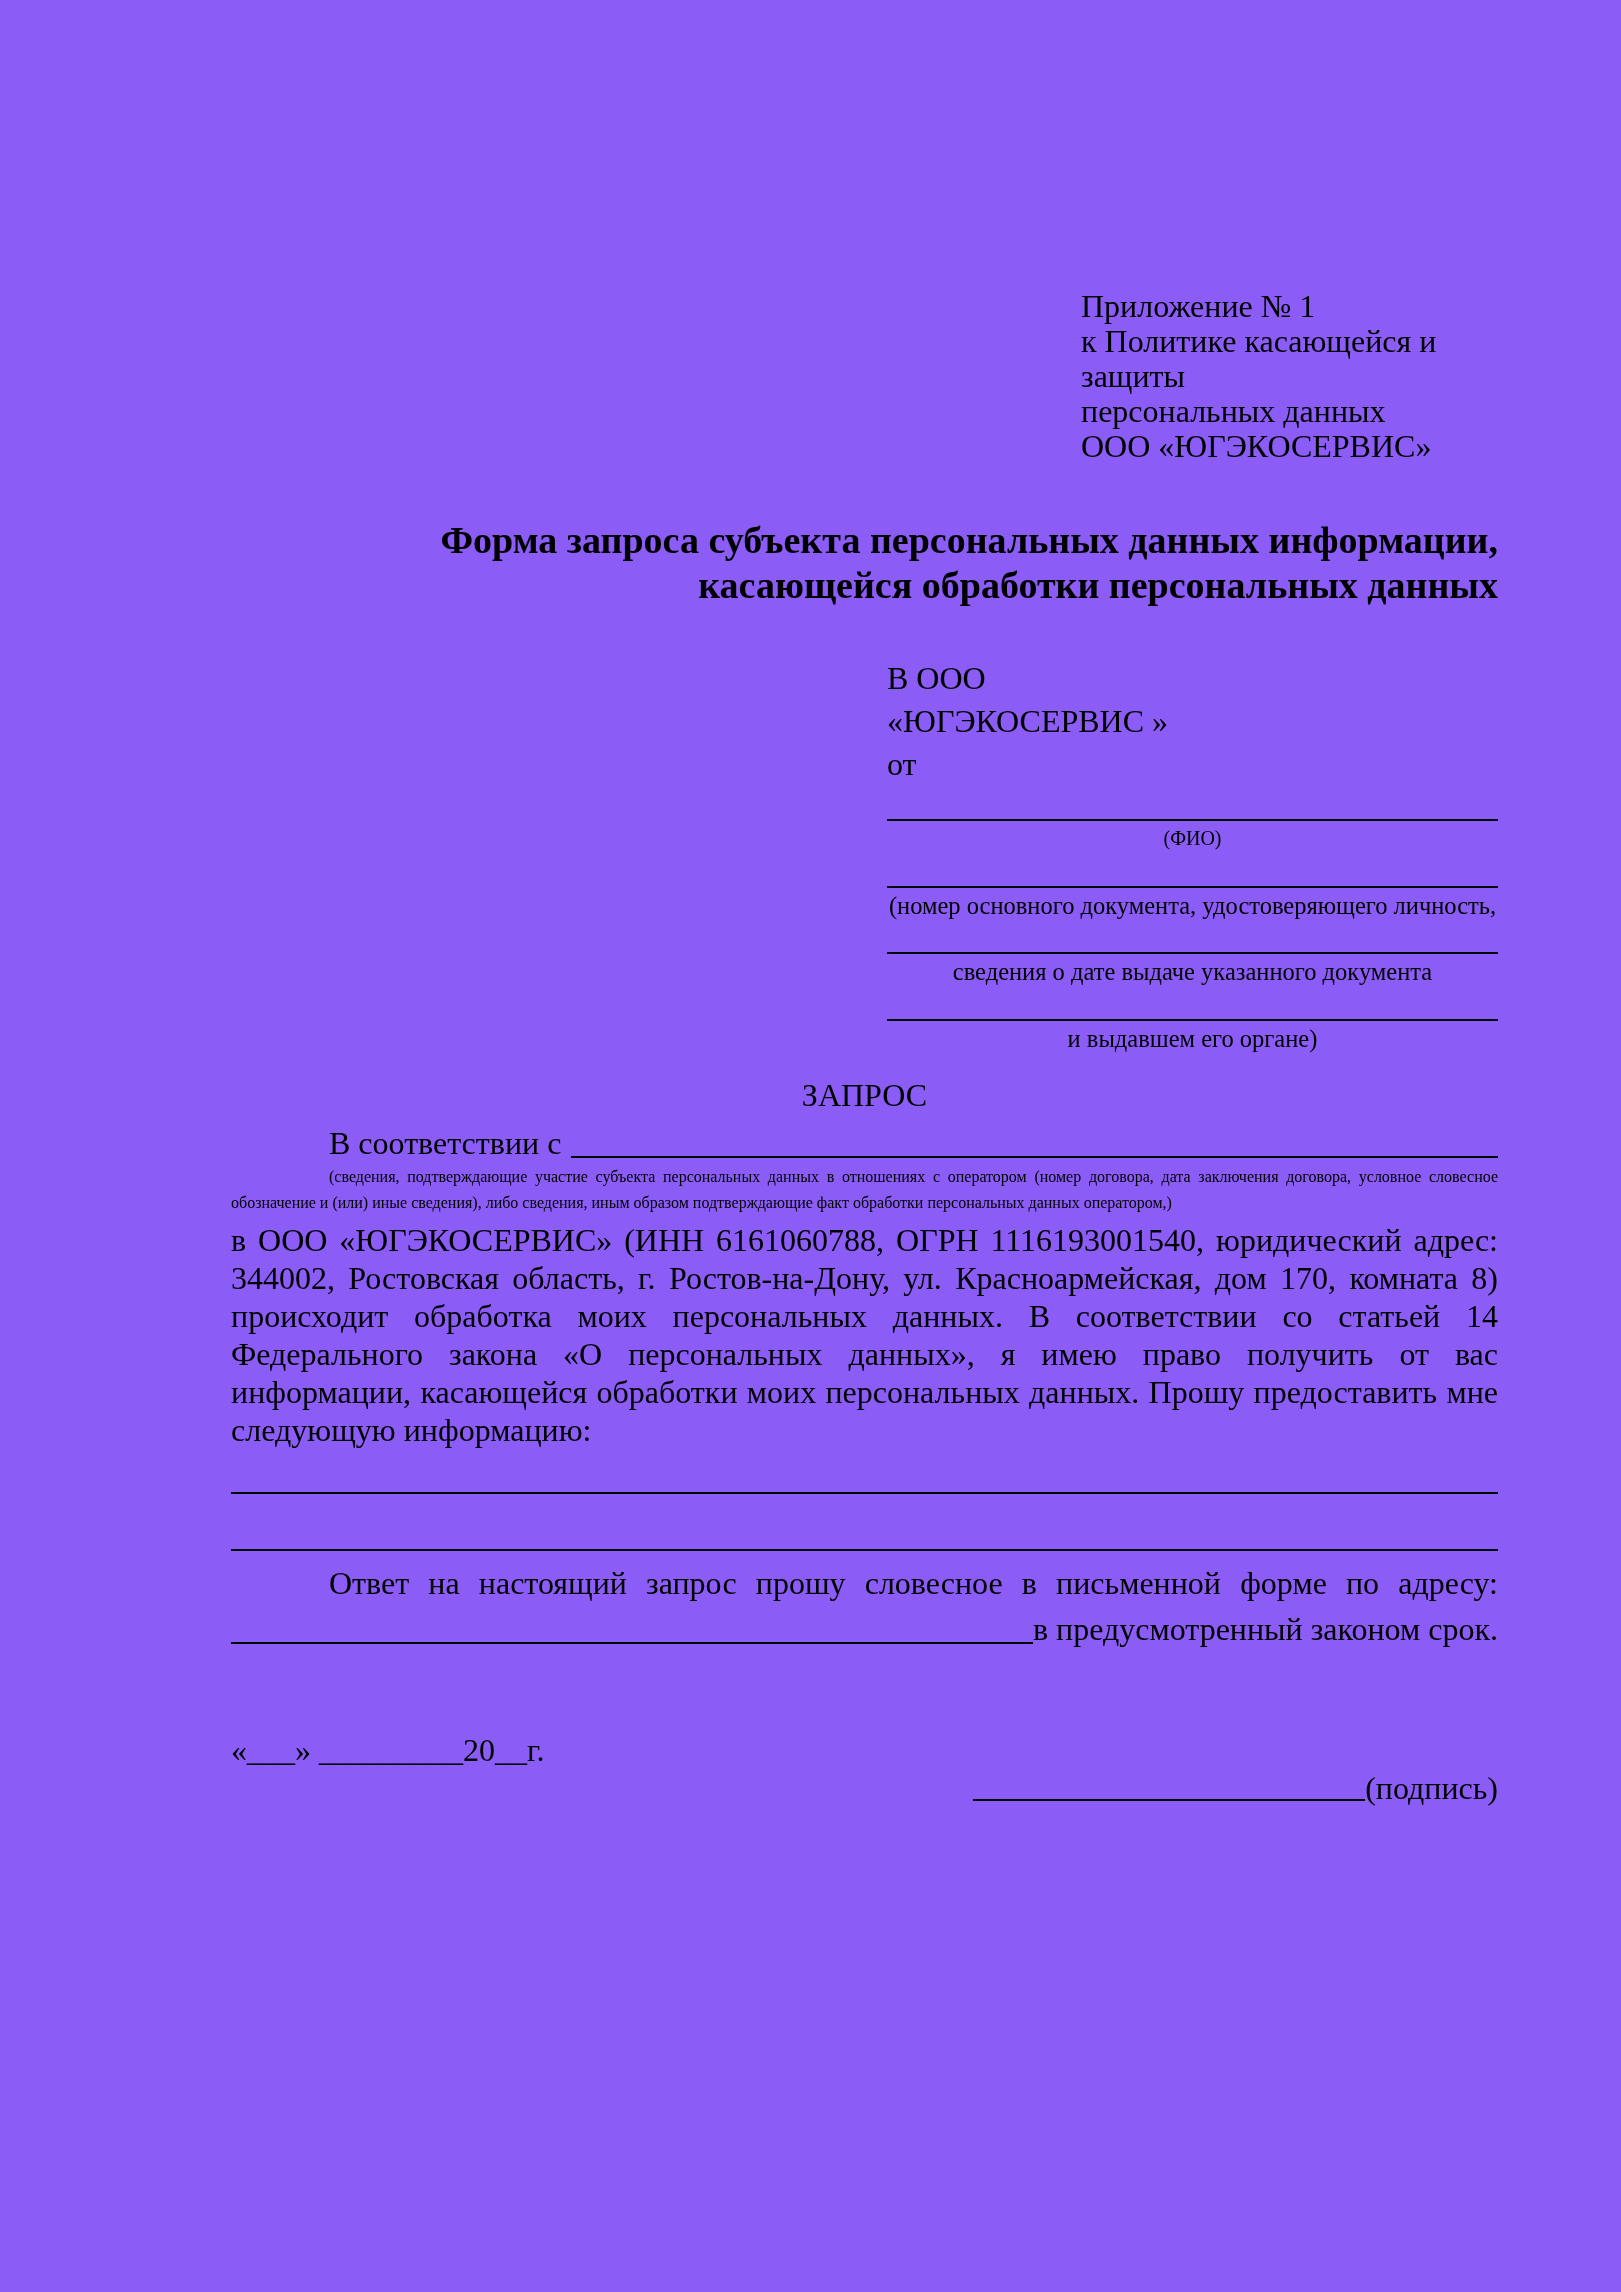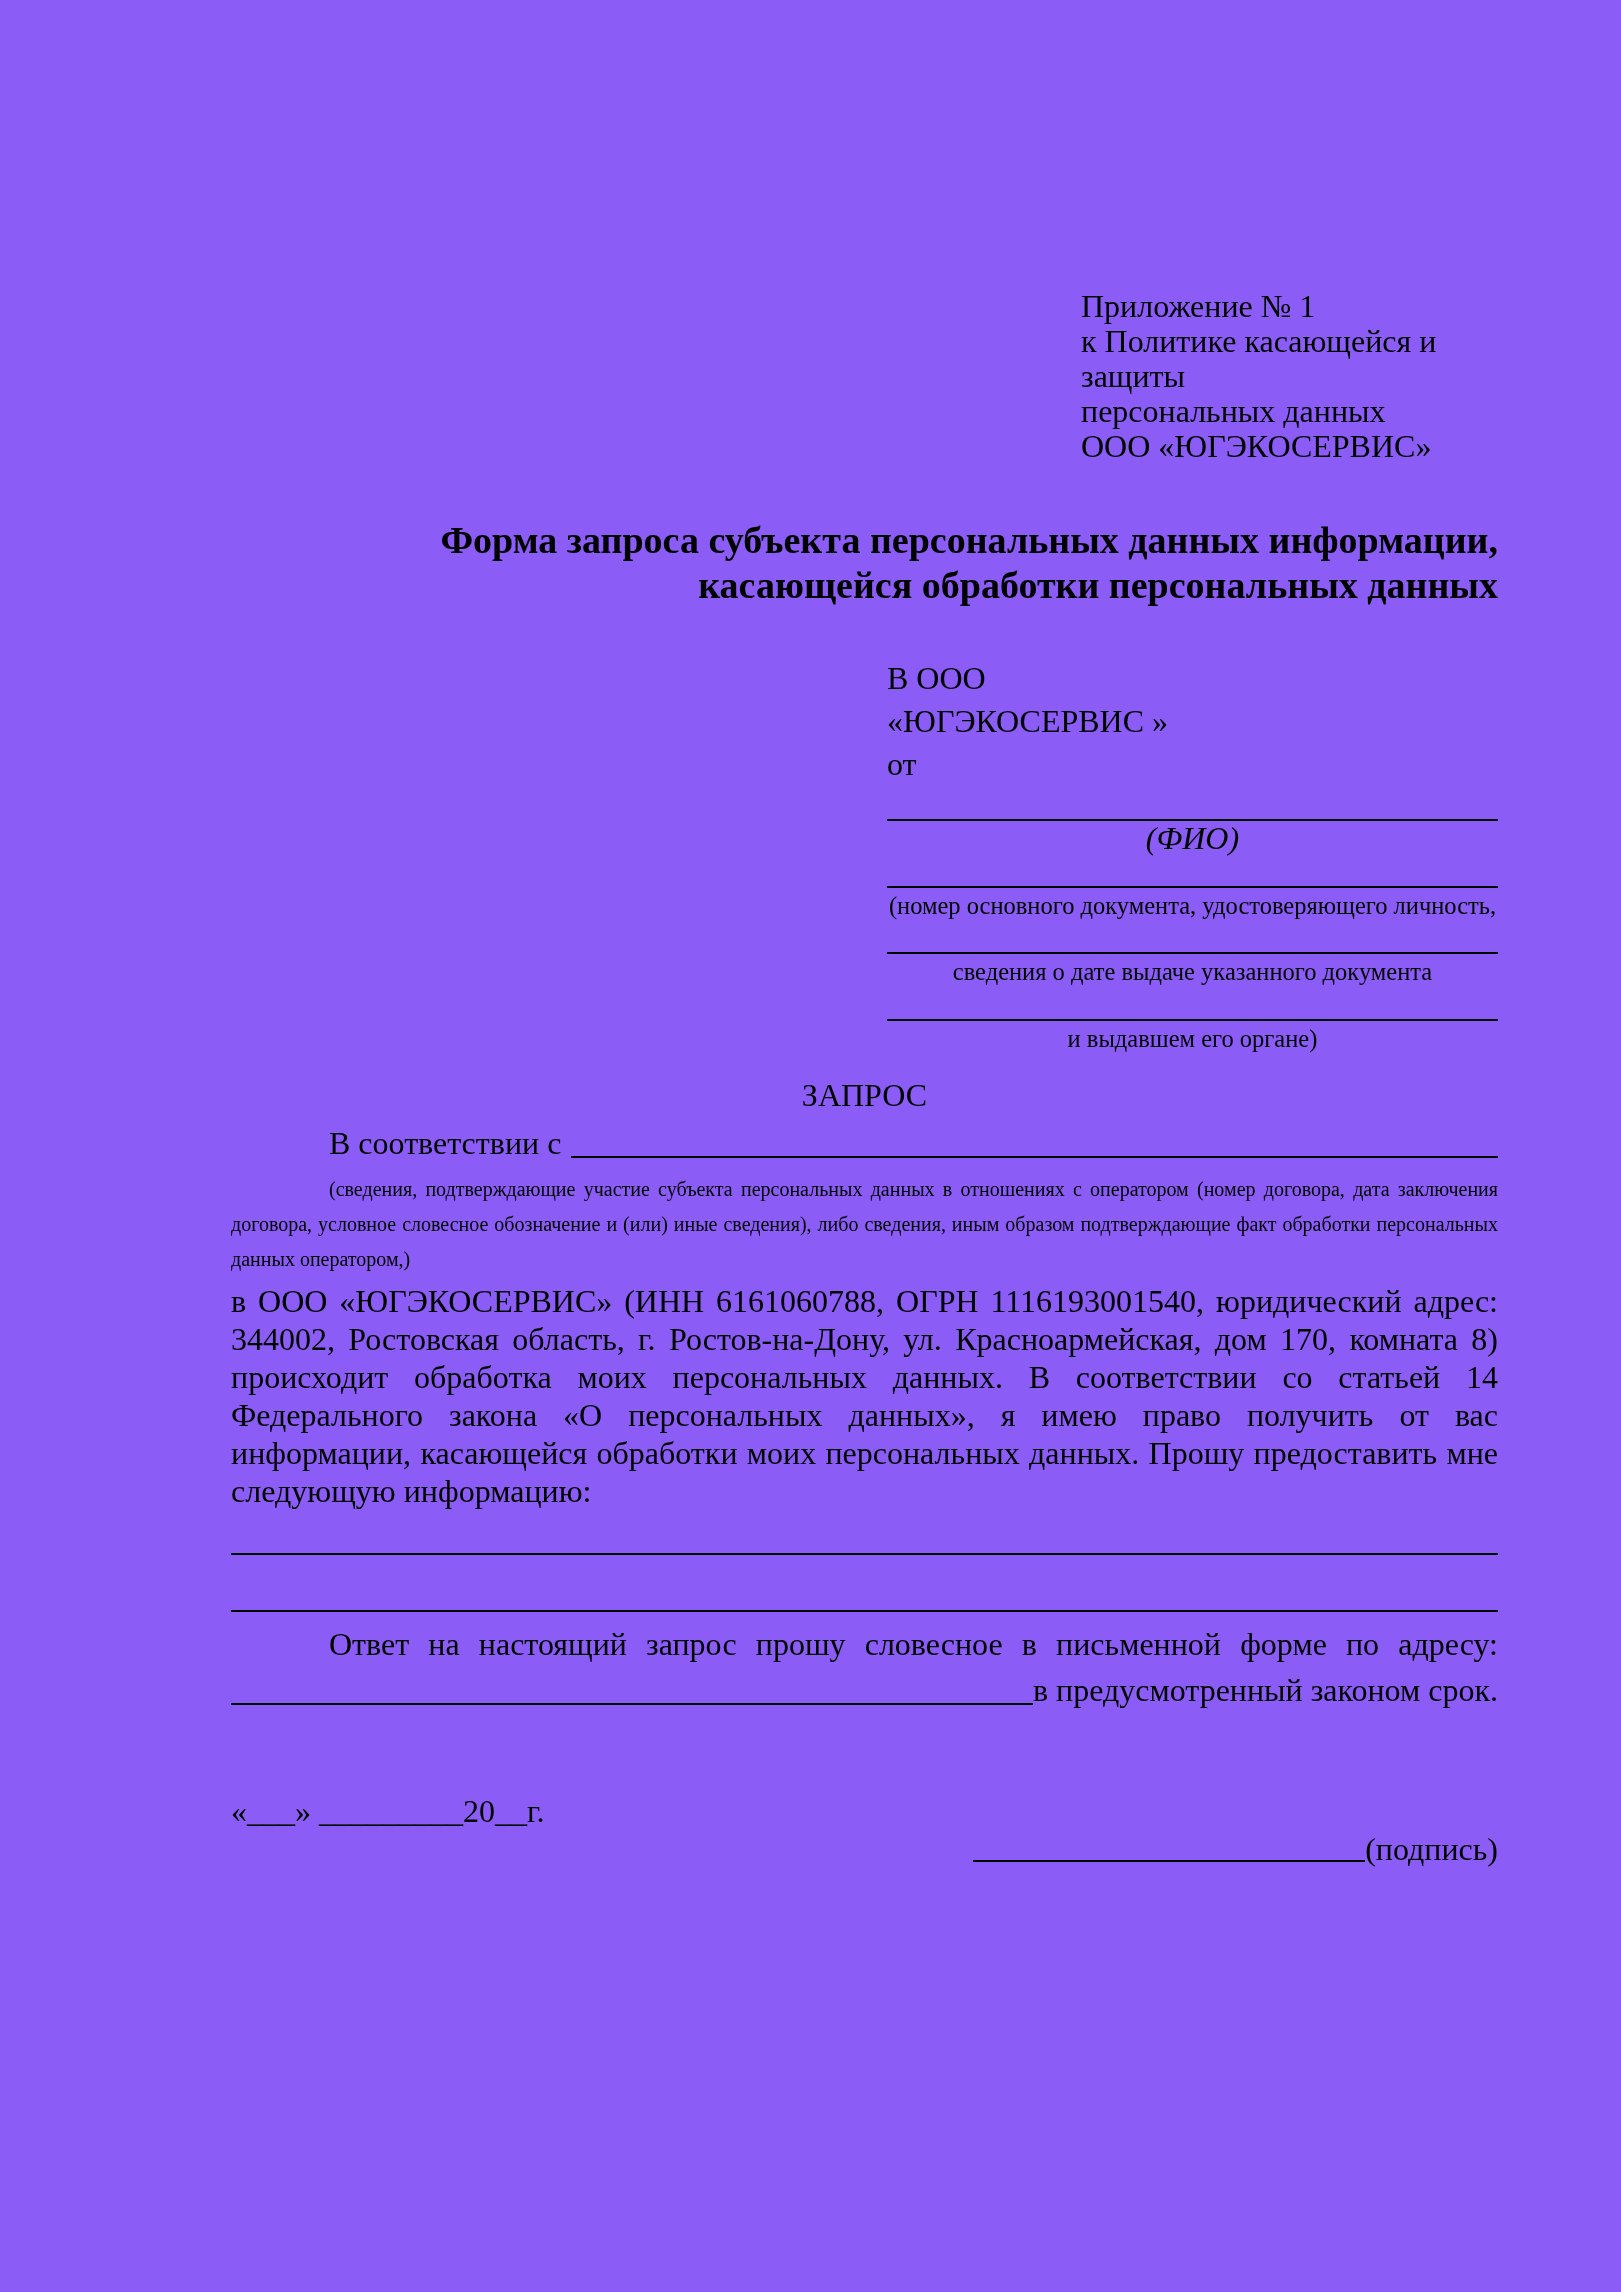--- a/index.html
+++ b/index.html
@@ -32,32 +32,32 @@
   .addressee .line {
     height: 23.5px;
     border-bottom: 2px solid #000;
   }
   .addressee .caption {
     text-align: center;
     font-size: 24.5px;
     line-height: 27.4px;
     padding-top: 3.9px;
   }
-  .addressee .caption.big { font-size: 32px; font-style: italic; }
+  .addressee .caption.big { font-size: 20px; }
   
   .zapros { text-align: center; margin-top: 23.5px; }
   .intro-row { display: flex; margin-top: 9.8px; }
   .intro-row .label { padding-left: 98px; white-space: nowrap; padding-right: 9.8px; }
   .fill-line { flex: 1; border-bottom: 2.9px solid #000; margin-bottom: 3.9px; }
   .small-note {
-    font-size: 20px;
-    line-height: 35px;
+    font-size: 16px;
+    line-height: 26px;
     text-align: justify;
     text-indent: 98px;
-    margin-top: 10px;
+    margin-top: 2px;
   }
   .body-par { text-align: justify; margin-top: 4.9px; }
   .blank-line { border-bottom: 2.9px solid #000; }
   .blank-1 { margin-top: 43px; }
   .blank-2 { margin-top: 55px; }
   .answer-par {
     margin-top: 13.7px;
     text-align: justify;
     text-align-last: justify;
     text-indent: 98px;

